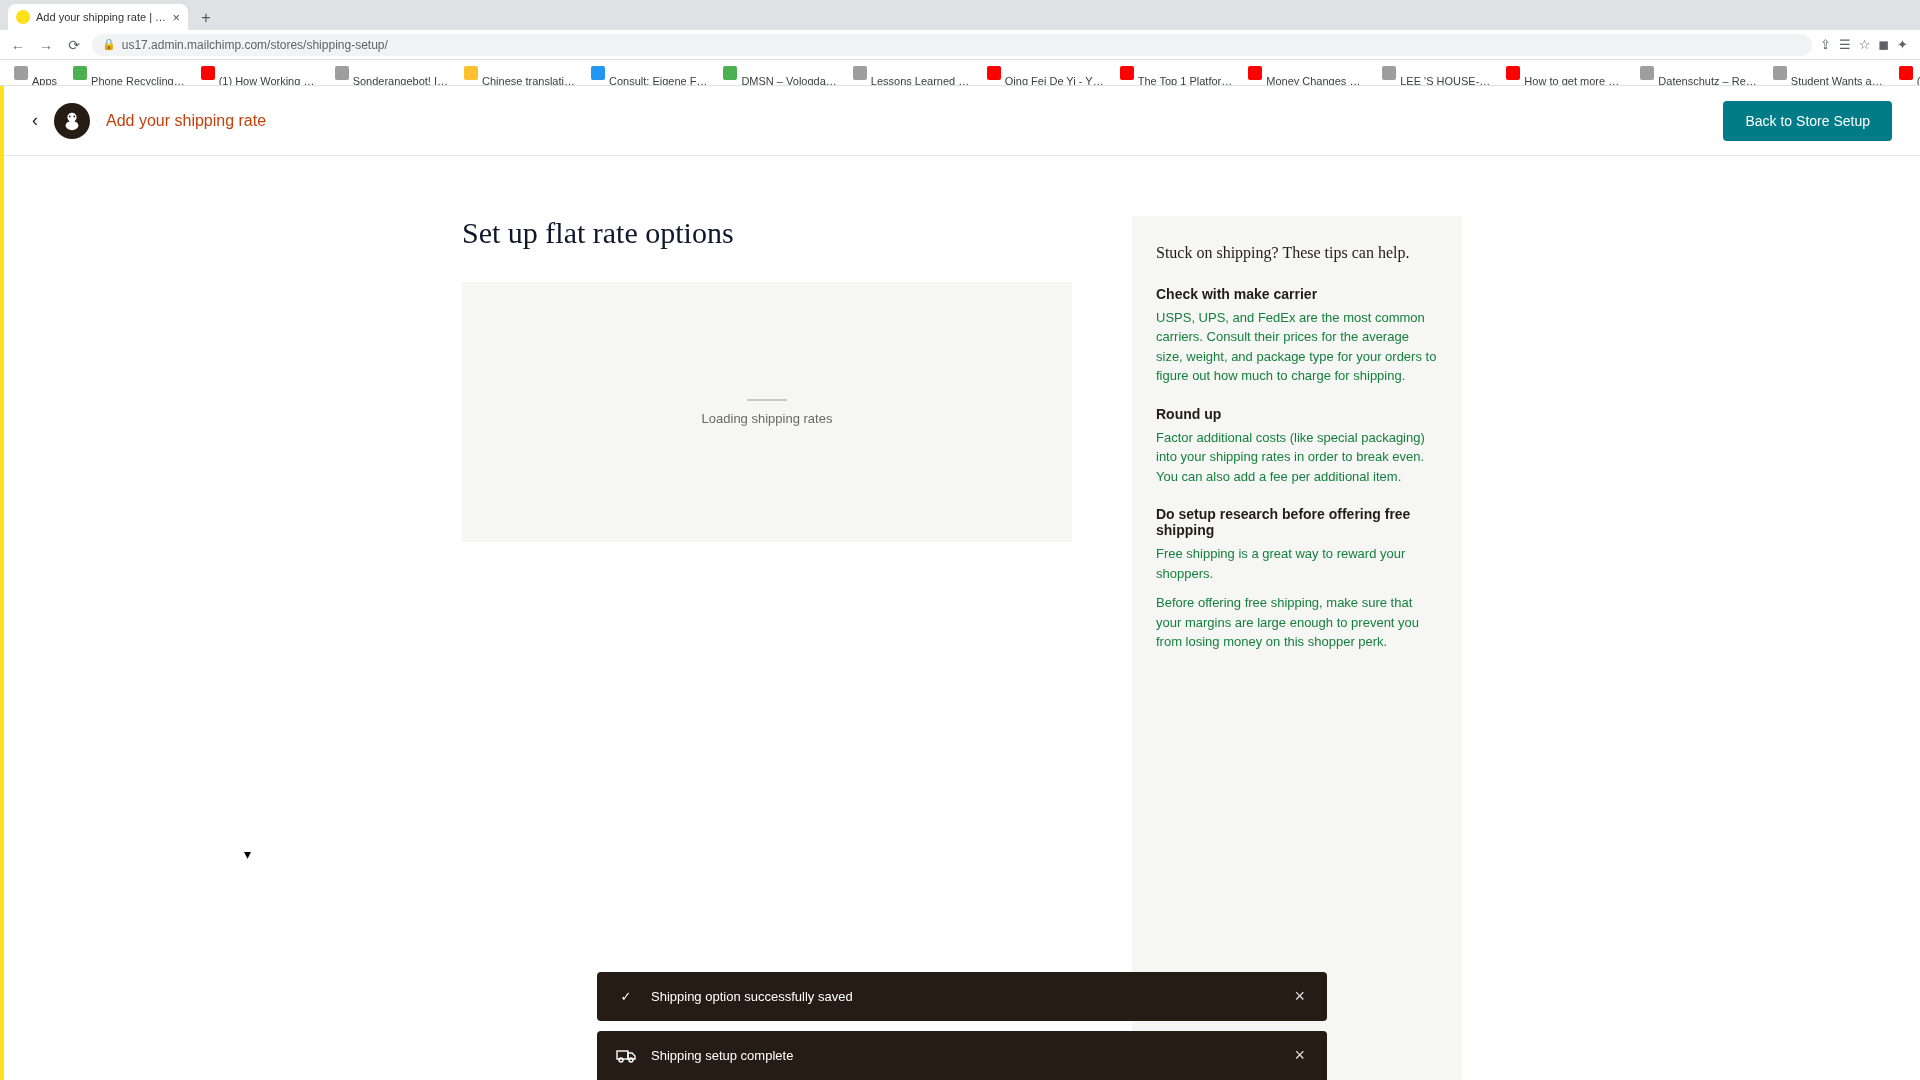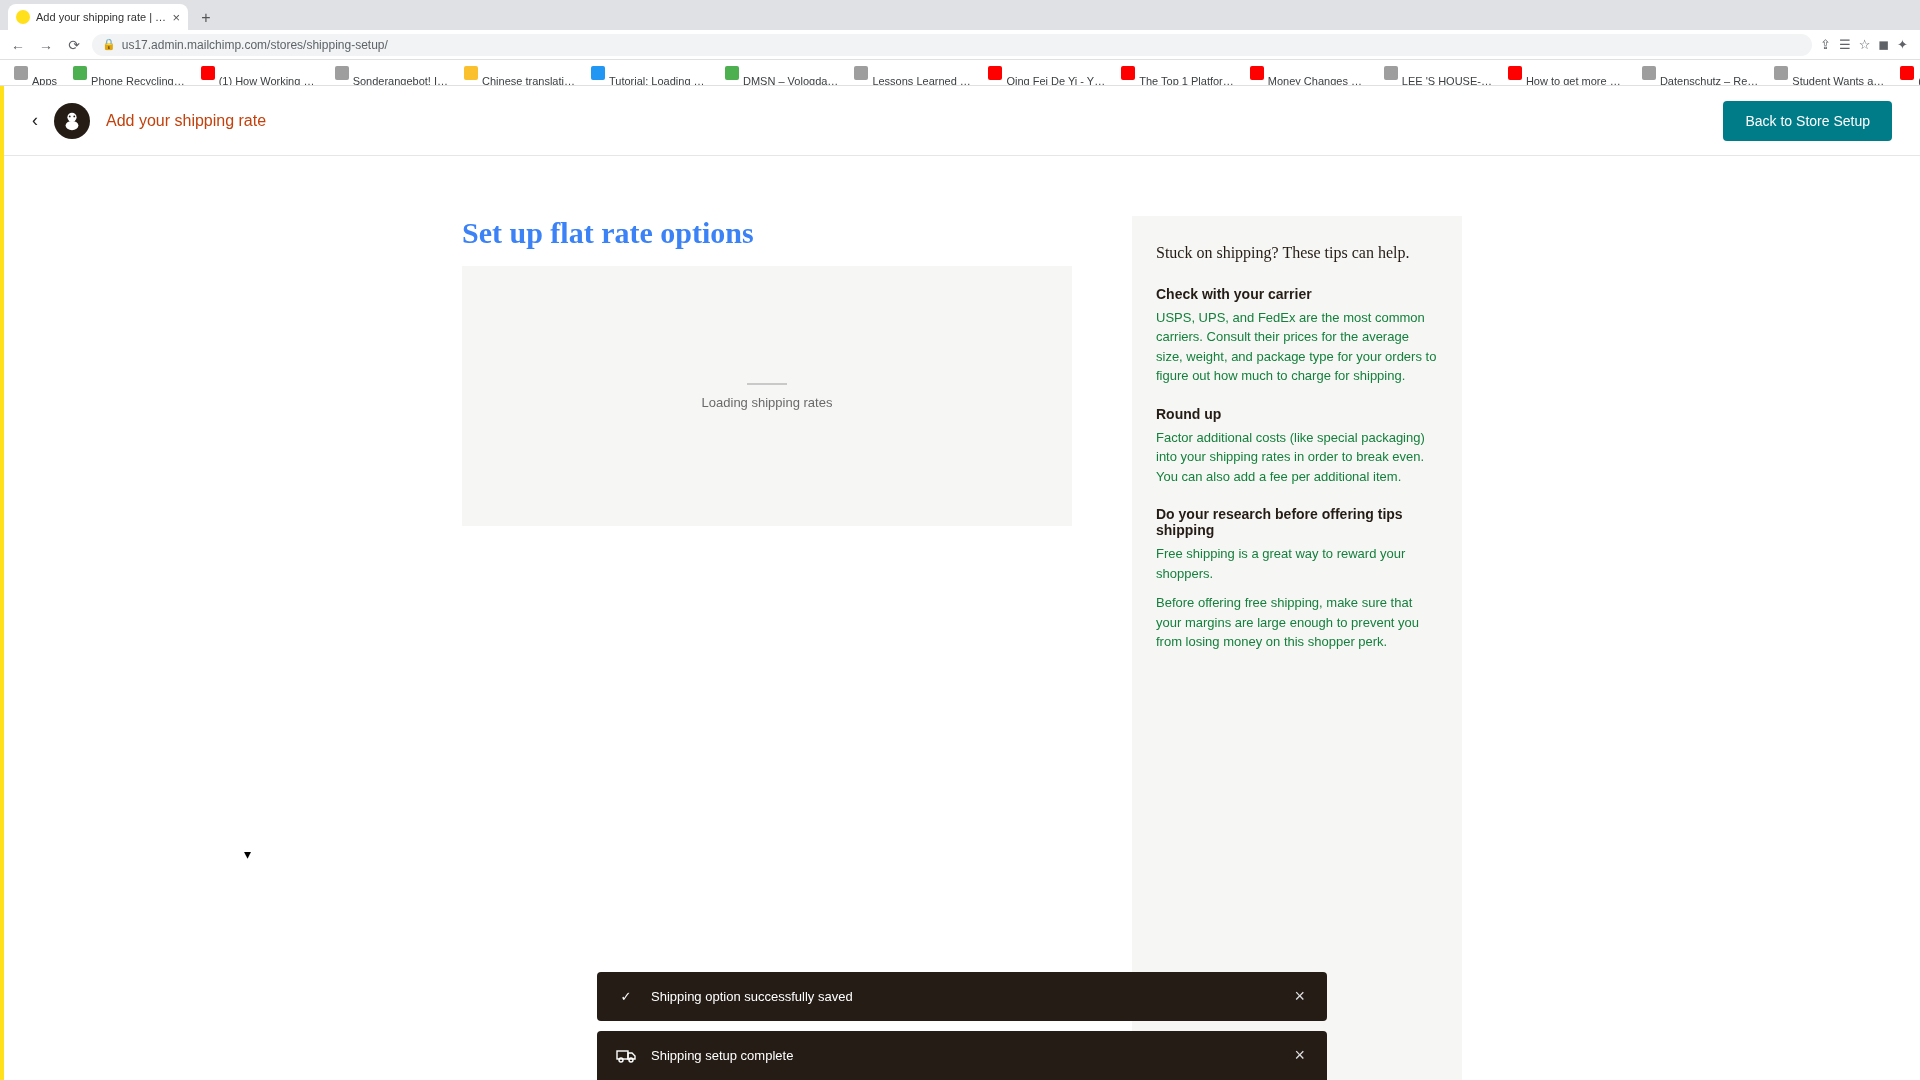--- a/index.html
+++ b/index.html
@@ -40,21 +40,21 @@
   .back-chevron { font-size: 18px; color: #222; cursor: pointer; }
   .logo { width: 36px; height: 36px; border-radius: 50%; background: #241c15; display: flex; align-items: center; justify-content: center; }
   .logo svg { width: 22px; height: 22px; }
   .page-title { font-family: Liberation Sans, sans-serif; font-size: 16px; color: #c2410c; font-weight: 400; }
   .back-btn { background: #007c89; color: #fff; border: none; border-radius: 4px; padding: 12px 22px; font-size: 14px; font-weight: 500; cursor: pointer; }
 
   .content { flex: 1; display: flex; justify-content: center; padding-top: 60px; position: relative; }
   .content-inner { width: 1000px; display: flex; gap: 60px; }
 
   .left-col { flex: 1; }
-  .section-heading { font-family: Georgia, "Times New Roman", serif; font-size: 30px; color: #3b82f6; font-weight: 700; margin-bottom: 16px; }
+  .section-heading { font-family: Georgia, "Times New Roman", serif; font-size: 30px; color: #0f172a; font-weight: 400; margin-bottom: 32px; }
   .loading-box { background: #f6f6f4; height: 260px; display: flex; align-items: center; justify-content: center; color: #6a6a6a; font-size: 13px; flex-direction: column; gap: 10px; }
   .spinner-line { width: 40px; height: 2px; background: #c9c9c9; }
 
   .right-col { width: 330px; background: #f6f6f4; padding: 26px 24px; }
   .tips-heading { font-family: Georgia, "Times New Roman", serif; font-size: 16px; color: #241c15; font-weight: 400; margin-bottom: 22px; line-height: 1.35; }
   .tip { margin-bottom: 20px; }
   .tip-title { font-size: 14px; font-weight: 600; color: #241c15; margin-bottom: 6px; }
   .tip-body { font-size: 13px; color: #15803d; line-height: 1.5; }
   .tip-body + .tip-body { margin-top: 10px; }
 
@@ -112,21 +112,21 @@
   <div class="bm-item">
       <span class="bm-icon gy"></span>
       <span class="bm-text">Sonderangebot! I…</span>
     </div>
   <div class="bm-item">
       <span class="bm-icon yl"></span>
       <span class="bm-text">Chinese translati…</span>
     </div>
   <div class="bm-item">
       <span class="bm-icon bl"></span>
-      <span class="bm-text">Tutorial: Loading F…</span>
+      <span class="bm-text">Consult: Eigene F…</span>
     </div>
   <div class="bm-item">
       <span class="bm-icon gr"></span>
       <span class="bm-text">DMSN – Vologda…</span>
     </div>
   <div class="bm-item">
       <span class="bm-icon gy"></span>
       <span class="bm-text">Lessons Learned f…</span>
     </div>
   <div class="bm-item">
@@ -190,31 +190,31 @@
           <div class="loading-box">
             <div class="spinner-line"></div>
             <span>Loading shipping rates</span>
           </div>
         </div>
 
         <aside class="right-col">
           <h3 class="tips-heading">Stuck on shipping? These tips can help.</h3>
 
           <div class="tip">
-            <div class="tip-title">Check with your carrier</div>
+            <div class="tip-title">Check with make carrier</div>
             <div class="tip-body">USPS, UPS, and FedEx are the most common carriers. Consult their prices for the average size, weight, and package type for your orders to figure out how much to charge for shipping.</div>
           </div>
 
           <div class="tip">
             <div class="tip-title">Round up</div>
             <div class="tip-body">Factor additional costs (like special packaging) into your shipping rates in order to break even. You can also add a fee per additional item.</div>
           </div>
 
           <div class="tip">
-            <div class="tip-title">Do your research before offering tips shipping</div>
+            <div class="tip-title">Do setup research before offering free shipping</div>
             <div class="tip-body">Free shipping is a great way to reward your shoppers.</div>
             <div class="tip-body">Before offering free shipping, make sure that your margins are large enough to prevent you from losing money on this shopper perk.</div>
           </div>
         </aside>
       </div>
 
       <span class="cursor-mark">▾</span>
 
       <div class="toasts">
         <div class="toast">

